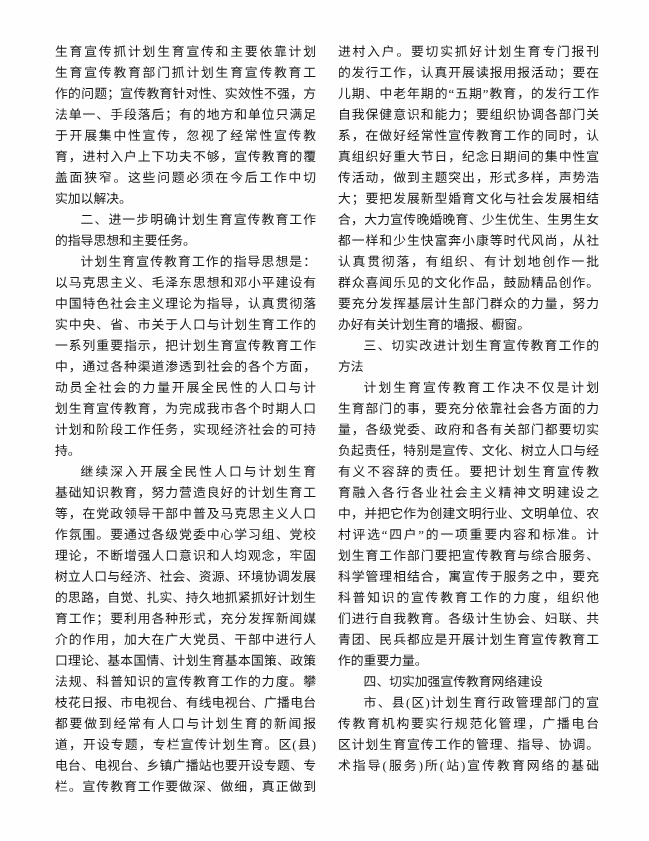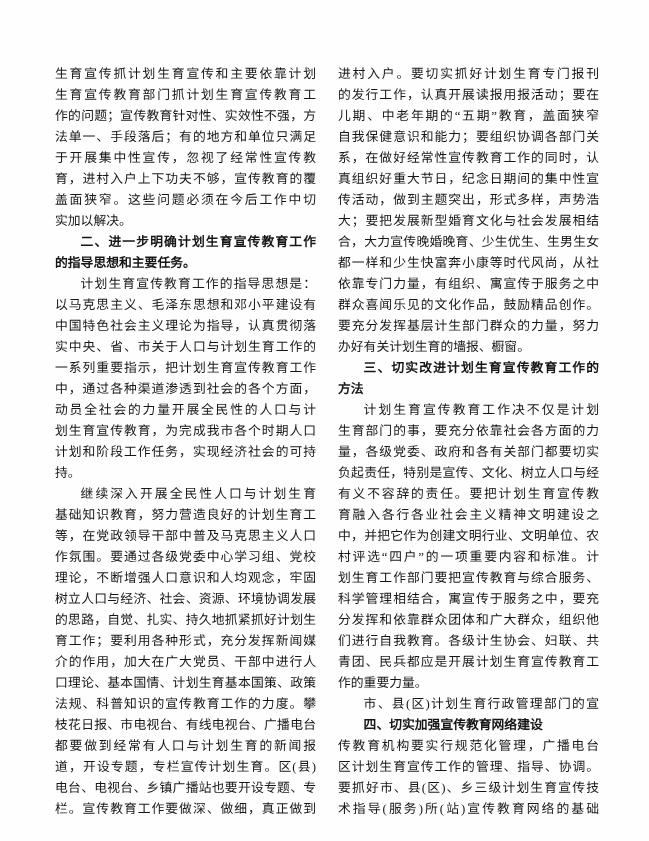--- a/index.html
+++ b/index.html
@@ -12,42 +12,41 @@
     width: 649px;
     height: 841px;
     background: #fefefe;
     box-sizing: border-box;
     padding: 42px 50px 0 55px;
     display: flex;
     gap: 22px;
     font-family: "Liberation Serif", "DejaVu Serif", serif;
     color: #161616;
     overflow: hidden;
-    align-items: center;
   }
   .col {
     width: 261px;
     flex: 0 0 261px;
   }
   .line {
     height: 21px;
     line-height: 21px;
     font-size: 12.8px;
     overflow: hidden;
     text-align: justify;
     text-align-last: left;
   }
   .line.flush {
     text-align-last: justify;
   }
   .line.indent {
     text-indent: 2em;
   }
   .line.bold {
-    font-weight: bold;
+    font-weight: normal;
   }
 </style>
 </head>
 <body>
 
 <div class="page">
   <div class="col">
       <div class="line flush">生育宣传抓计划生育宣传和主要依靠计划</div>
       <div class="line flush">生育宣传教育部门抓计划生育宣传教育工</div>
       <div class="line flush">作的问题；宣传教育针对性、实效性不强，方</div>
@@ -81,48 +80,47 @@
       <div class="line flush">法规、科普知识的宣传教育工作的力度。攀</div>
       <div class="line flush">枝花日报、市电视台、有线电视台、广播电台</div>
       <div class="line flush">都要做到经常有人口与计划生育的新闻报</div>
       <div class="line flush">道，开设专题，专栏宣传计划生育。区(县)</div>
       <div class="line flush">电台、电视台、乡镇广播站也要开设专题、专</div>
       <div class="line flush">栏。宣传教育工作要做深、做细，真正做到</div>
     </div>
   <div class="col">
       <div class="line flush">进村入户。要切实抓好计划生育专门报刊</div>
       <div class="line flush">的发行工作，认真开展读报用报活动；要在</div>
-      <div class="line flush">儿期、中老年期的“五期”教育，盖面狭窄</div>
+      <div class="line flush">儿期、中老年期的“五期”教育，的发行工作</div>
       <div class="line flush">自我保健意识和能力；要组织协调各部门关</div>
       <div class="line flush">系，在做好经常性宣传教育工作的同时，认</div>
       <div class="line flush">真组织好重大节日，纪念日期间的集中性宣</div>
       <div class="line flush">传活动，做到主题突出，形式多样，声势浩</div>
       <div class="line flush">大；要把发展新型婚育文化与社会发展相结</div>
       <div class="line flush">合，大力宣传晚婚晚育、少生优生、生男生女</div>
       <div class="line flush">都一样和少生快富奔小康等时代风尚，从社</div>
-      <div class="line flush">依靠专门力量，有组织、寓宣传于服务之中</div>
+      <div class="line flush">认真贯彻落，有组织、有计划地创作一批</div>
       <div class="line flush">群众喜闻乐见的文化作品，鼓励精品创作。</div>
       <div class="line flush">要充分发挥基层计生部门群众的力量，努力</div>
       <div class="line">办好有关计划生育的墙报、橱窗。</div>
       <div class="line bold indent flush">三、切实改进计划生育宣传教育工作的</div>
       <div class="line bold">方法</div>
       <div class="line indent flush">计划生育宣传教育工作决不仅是计划</div>
       <div class="line flush">生育部门的事，要充分依靠社会各方面的力</div>
       <div class="line flush">量，各级党委、政府和各有关部门都要切实</div>
       <div class="line flush">负起责任，特别是宣传、文化、树立人口与经济</div>
       <div class="line flush">有义不容辞的责任。要把计划生育宣传教</div>
       <div class="line flush">育融入各行各业社会主义精神文明建设之</div>
       <div class="line flush">中，并把它作为创建文明行业、文明单位、农</div>
       <div class="line flush">村评选“四户”的一项重要内容和标准。计</div>
       <div class="line flush">划生育工作部门要把宣传教育与综合服务、</div>
       <div class="line flush">科学管理相结合，寓宣传于服务之中，要充</div>
-      <div class="line flush">分发挥和依靠群众团体和广大群众，组织他</div>
+      <div class="line flush">科普知识的宣传教育工作的力度，组织他</div>
       <div class="line flush">们进行自我教育。各级计生协会、妇联、共</div>
       <div class="line flush">青团、民兵都应是开展计划生育宣传教育工</div>
       <div class="line">作的重要力量。</div>
+      <div class="line bold indent">四、切实加强宣传教育网络建设</div>
       <div class="line indent flush">市、县(区)计划生育行政管理部门的宣</div>
-      <div class="line bold indent">四、切实加强宣传教育网络建设</div>
       <div class="line flush">传教育机构要实行规范化管理，广播电台</div>
       <div class="line flush">区计划生育宣传工作的管理、指导、协调。</div>
-      <div class="line flush">要抓好市、县(区)、乡三级计划生育宣传技</div>
       <div class="line flush">术指导(服务)所(站)宣传教育网络的基础</div>
     </div>
 </div>
 
 </body></html>

